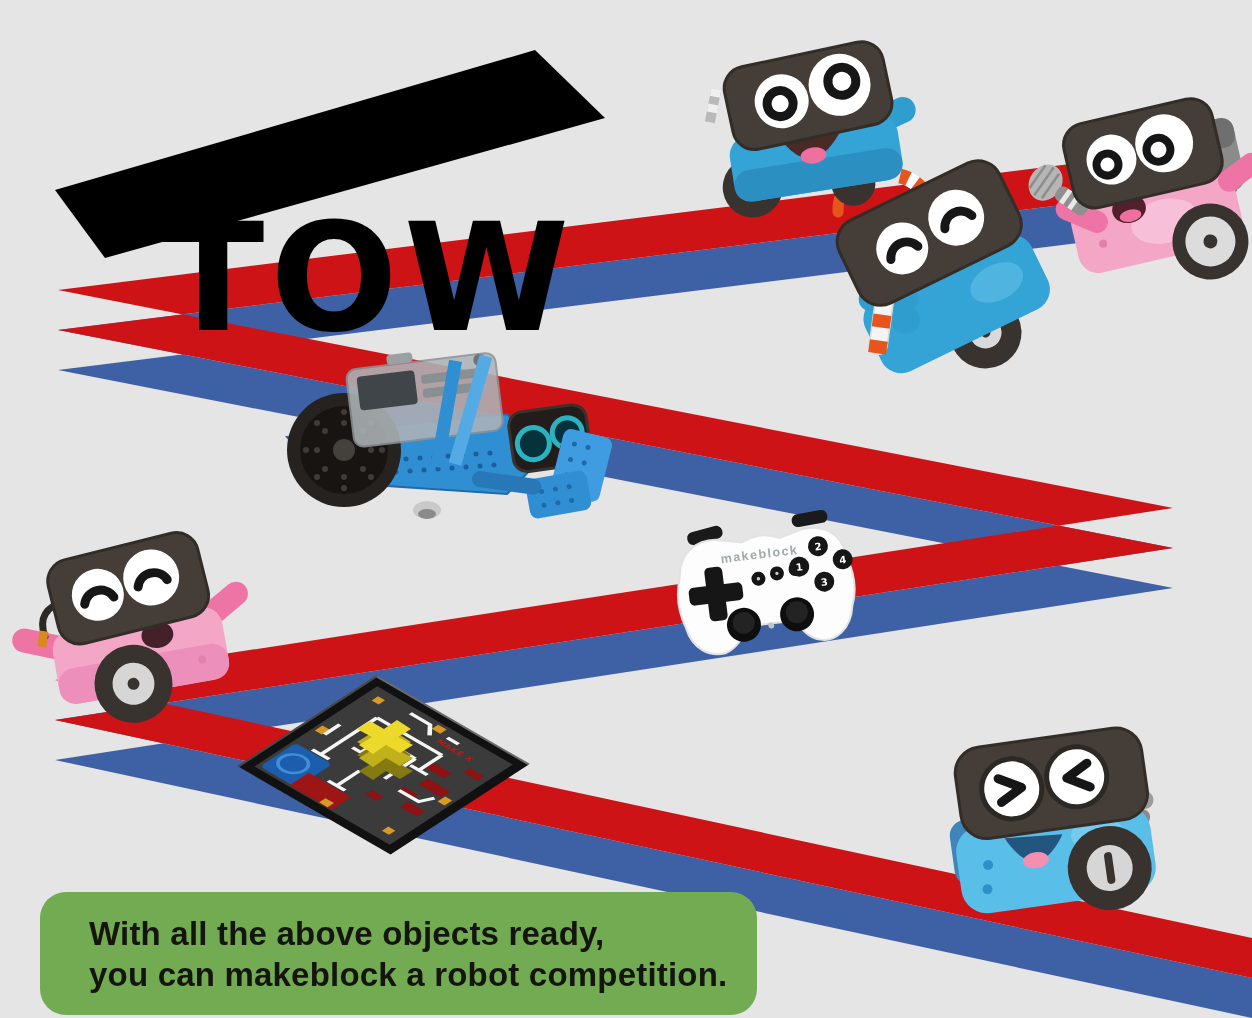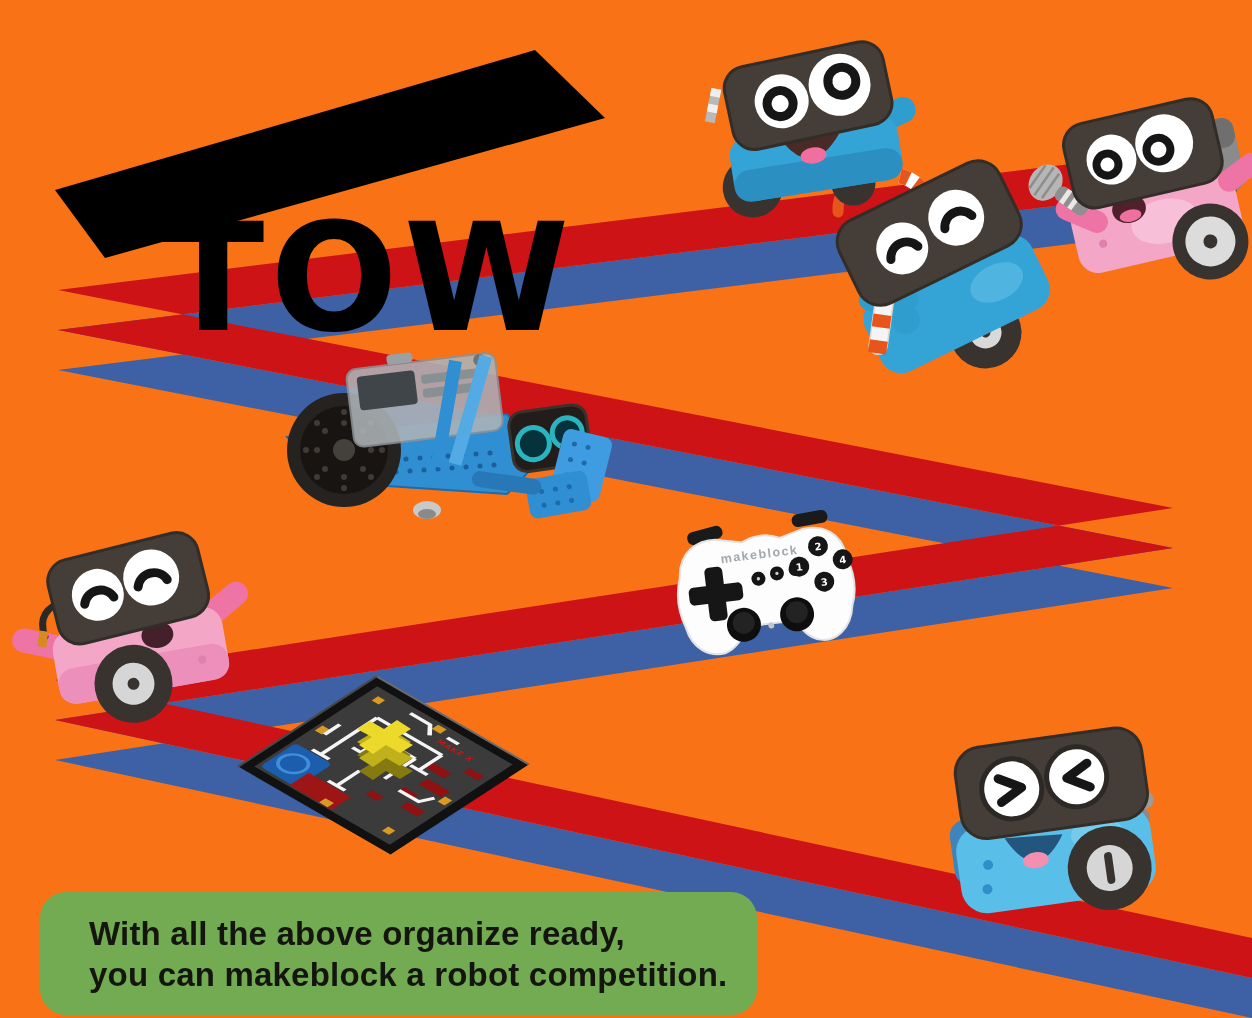--- a/index.html
+++ b/index.html
@@ -1,16 +1,16 @@
 <!DOCTYPE html>
 <html><head>
 <meta charset="utf-8">
 <style>
   html,body{margin:0;padding:0;background:#ffffff;}
-  .stage{position:relative;width:1252px;height:1018px;background:#f97316;overflow:hidden;
+  .stage{position:relative;width:1252px;height:1018px;background:#e5e5e5;overflow:hidden;
          font-family:"Liberation Sans",sans-serif;}
   .stage svg{position:absolute;left:0;top:0;}
   .headline-text{font-family:"DejaVu Sans",sans-serif;font-weight:800;}
   .brand-text{font-family:"Liberation Sans",sans-serif;font-weight:600;letter-spacing:1.5px;}
   .btn-num{font-family:"DejaVu Sans",sans-serif;font-weight:700;}
   .mat-text{font-family:"DejaVu Sans",sans-serif;font-weight:700;}
   .bubble{position:absolute;left:40px;top:892px;width:717px;height:123px;box-sizing:border-box;
           background:#72ab52;border-radius:26px;padding:21px 0 0 49px;}
   .bubble .line{font-size:33px;font-weight:700;color:#15150f;line-height:41px;letter-spacing:.2px;}
 </style>
@@ -329,16 +329,16 @@
     <rect x="-92" y="-108" width="188" height="92" rx="26" fill="#453e38" stroke="#332d28" stroke-width="3"></rect>
     <circle cx="-38" cy="-62" r="30" fill="#ffffff" stroke="#2c2824" stroke-width="5"></circle>
     <path d="M -50,-74 L -28,-62 L -50,-50" stroke="#161616" stroke-width="9" fill="none" stroke-linecap="round" stroke-linejoin="round"></path>
     <circle cx="28" cy="-65" r="30" fill="#ffffff" stroke="#2c2824" stroke-width="5"></circle>
     <path d="M 40,-77 L 18,-65 L 40,-53" stroke="#161616" stroke-width="9" fill="none" stroke-linecap="round" stroke-linejoin="round"></path>
   </g>
 
 </svg>
 
 <div class="bubble">
-  <div class="line">With all the above organize ready,</div>
+  <div class="line">With all the above objects ready,</div>
   <div class="line">you can makeblock a robot competition.</div>
 </div>
 </div>
 
 </body></html>

